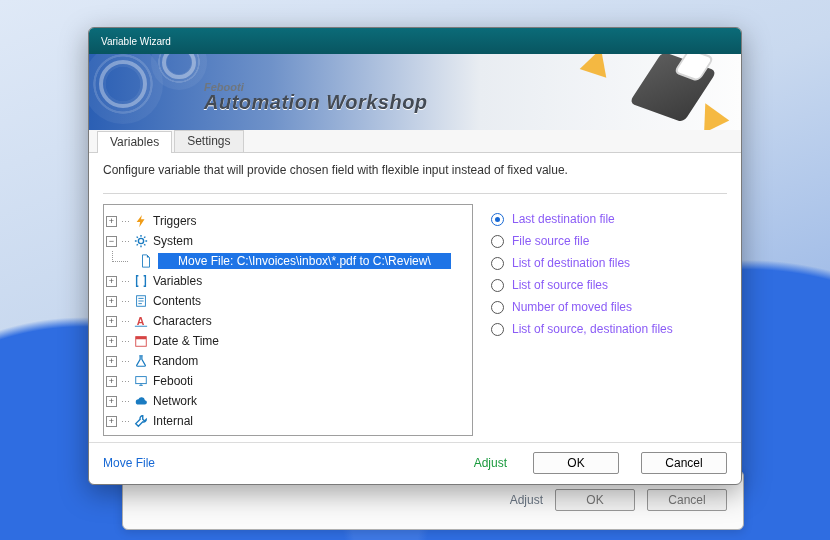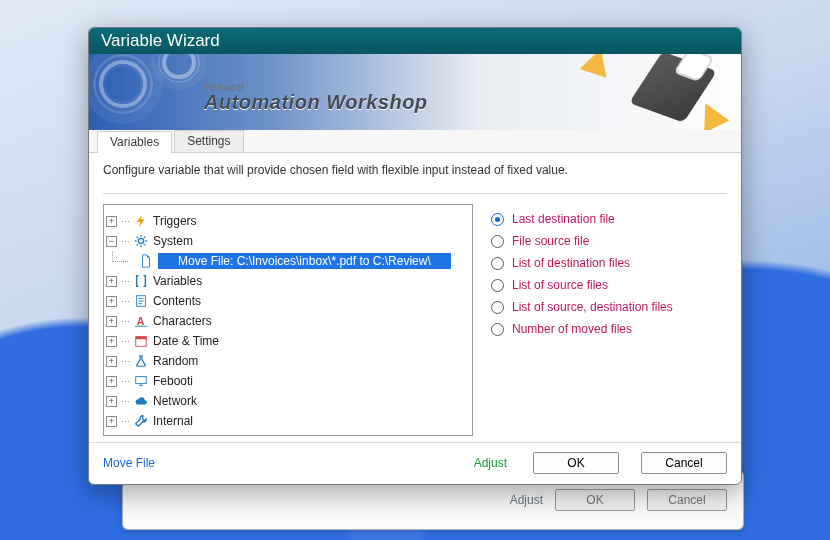--- a/index.html
+++ b/index.html
@@ -19,21 +19,21 @@
 .shadow-dialog { position:absolute; left:122px; top:470px; width:622px; height:60px;
   background:#fbfbfb; border:1px solid #b0b0b0; border-radius:6px; box-shadow:0 2px 10px rgba(0,0,0,.15);
   display:flex; justify-content:flex-end; align-items:center; gap:12px; padding:0 16px; filter:blur(.3px); }
 .shadow-dialog span{ color:#6b7785; }
 .shadow-btn{ width:80px; height:22px; border:1px solid #999; background:#f3f3f3; border-radius:2px; color:#777; text-align:center; line-height:20px;}
 
 
 .dialog { position:absolute; left:88px; top:27px; width:654px; height:458px;
   background:#fff; border:1px solid #7a7a7a; border-radius:6px; box-shadow:0 8px 28px rgba(0,0,0,.35); overflow:hidden; display:flex; flex-direction:column;}
 .titlebar{ height:28px; background:linear-gradient(#0b6b78,#085560); color:#fff; display:flex; align-items:center; padding:0 8px 0 12px; }
-.titlebar .title{ flex:1; font-size:17px; }
+.titlebar .title{ flex:1; font-size:10px; }
 .titlebar .closebtn{ width:44px; height:22px; display:flex; align-items:center; justify-content:center; cursor:pointer; color:#fff;}
 
 
 .banner{ height:80px; background:linear-gradient(90deg,#2b5fb4 0%, #6f92c9 28%, #e9edf2 60%, #fdfdfd 100%); position:relative; overflow:hidden;}
 .banner .brand-sub{ position:absolute; left:115px; top:27px; color:#6f767e; font-size:11px; font-style:italic; font-weight:600;}
 .banner .brand{ position:absolute; left:115px; top:37px; color:#434a54; font-size:20px; font-weight:800; font-style:italic; letter-spacing:.5px; text-shadow:0 1px 0 #fff;}
 .banner .gear{ position:absolute; border-radius:50%; background:radial-gradient(circle,rgba(255,255,255,.0)0 30%,rgba(255,255,255,.06)31% 48%, rgba(255,255,255,.2)49% 52%, rgba(255,255,255,.06)53% 100%); }
 .banner .gear::after{ content:""; position:absolute; inset:20%; border:4px solid rgba(255,255,255,.35); border-radius:50%; }
 .banner .g1{ width:80px; height:80px; left:-6px; top:-10px;}
 .banner .g2{ width:56px; height:56px; left:62px; top:-20px;}
@@ -67,21 +67,21 @@
 .label{ color:#222;}
 .row.selected .labelbox{ background:#1e74e6; color:#fff; padding:1px 20px;}
 .children{ padding-left:22px;}
 
 
 .radios{ flex:1; padding-top:4px;}
 .radio{ display:flex; align-items:center; gap:8px; height:22px; cursor:pointer;}
 .rdot{ width:13px; height:13px; border-radius:50%; border:1px solid #555; position:relative; background:#fff;}
 .radio.checked .rdot{ border-color:#1768d4;}
 .radio.checked .rdot::after{ content:""; position:absolute; inset:3px; border-radius:50%; background:#1768d4;}
-.radio span.lbl{ color:#be185d;}
+.radio span.lbl{ color:#8b5cf6;}
 
 
 .footer{ border-top:1px solid #dcdcdc; padding:9px 14px 10px; display:flex; align-items:center; gap:22px;}
 .footer .left{ color:#1768d4; cursor:pointer;}
 .footer .spacer{ flex:1;}
 .footer .adjust{ color:#1a9a3d; cursor:pointer; margin-right:4px;}
 .btn{ min-width:86px; height:22px; border:1px solid #8d8d8d; background:#fcfcfc; border-radius:2px; cursor:pointer;}
 
 
 .ico svg{ width:14px; height:14px; }
@@ -325,25 +325,25 @@
         <div class="radio">
             <span class="rdot"></span>
             <span class="lbl">List of destination files</span>
           </div>
         <div class="radio">
             <span class="rdot"></span>
             <span class="lbl">List of source files</span>
           </div>
         <div class="radio">
             <span class="rdot"></span>
+            <span class="lbl">Number of moved files</span>
+          </div>
+        <div class="radio">
+            <span class="rdot"></span>
             <span class="lbl">List of source, destination files</span>
-          </div>
-        <div class="radio">
-            <span class="rdot"></span>
-            <span class="lbl">Number of moved files</span>
           </div>
       </div>
     </div>
   </div>
 
   <div class="footer">
     <span class="left">Move File</span>
     <span class="spacer"></span>
     <span class="adjust">Adjust</span>
     <button class="btn">OK</button>

